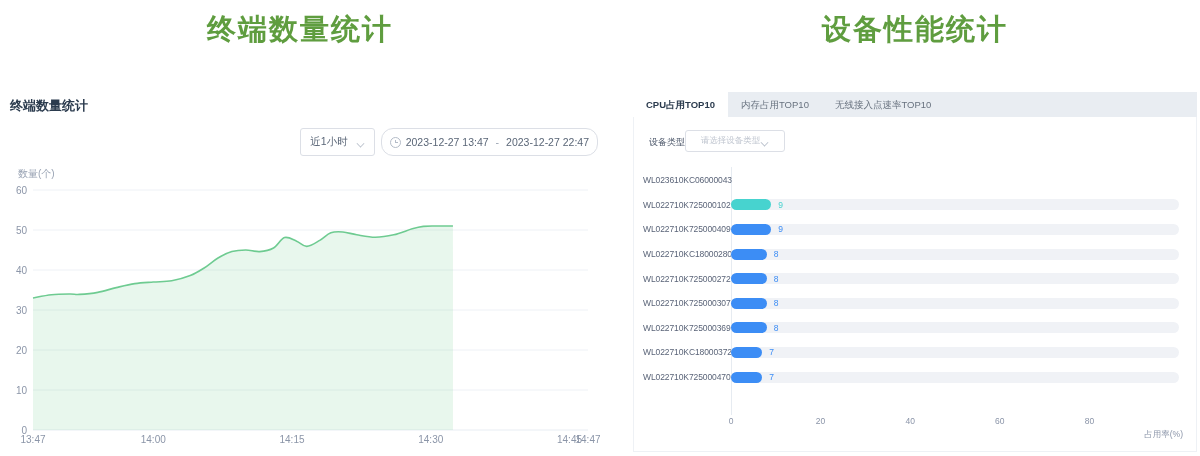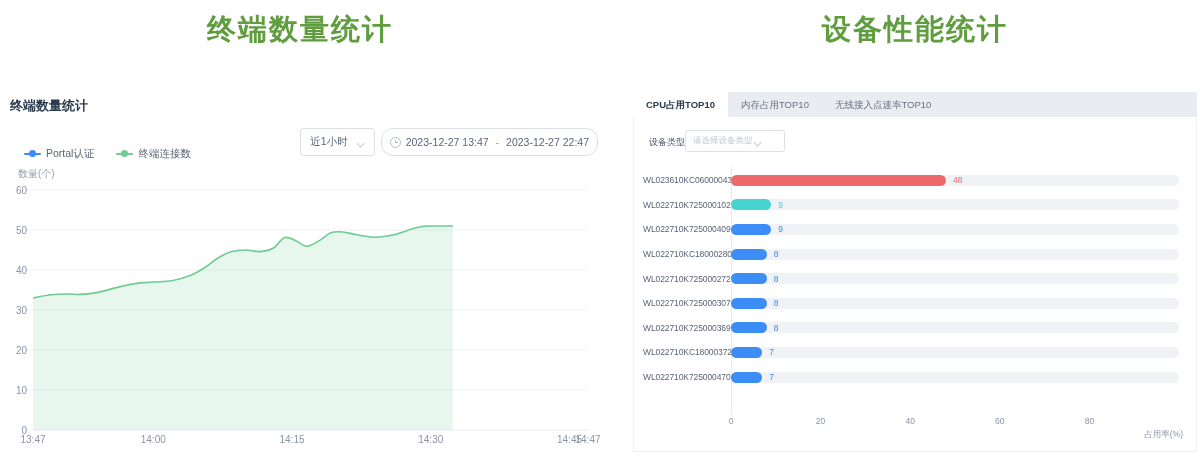--- a/index.html
+++ b/index.html
@@ -30,21 +30,21 @@
   .y-axis-name{position:absolute;top:167px;left:18px;font-size:10px;color:#98a2b3;}
   svg.line-chart{position:absolute;left:0;top:0;width:600px;height:456px;display:block;}
   
   .tabs{position:absolute;top:92px;left:0;right:0;height:25px;background:#e9edf2;display:flex;}
   .tab{line-height:25px;padding:0 13px;font-size:9.5px;color:#68727f;cursor:pointer;white-space:nowrap;}
   .tab.active{background:#fff;color:#2b3b4e;font-weight:700;}
   .card-body{position:absolute;top:117px;left:0;right:0;bottom:4px;background:#fff;
        border:1px solid #eef1f5;border-top:none;}
   .filter-label{position:absolute;top:136px;left:16px;font-size:9px;color:#4a5568;}
   .filter-select{position:absolute;top:130px;left:52px;width:100px;height:22px;border:1px solid #dcdfe6;
-       border-radius:3px;background:#fff;display:flex;align-items:center;justify-content:flex-start;
+       border-radius:3px;background:#fff;display:flex;align-items:center;justify-content:center;
        padding:0 7px;font-size:8.5px;color:#c0c6d0;cursor:pointer;box-sizing:border-box;}
   .bars{position:absolute;top:168px;left:10px;right:18px;}
   .bar-row{display:flex;align-items:center;height:24.6px;}
   .bar-label{width:80px;flex:none;text-align:right;font-size:8.5px;color:#5a6478;letter-spacing:-.1px;}
   .bar-track{flex:1;height:11px;margin-left:8px;background:#f0f2f6;border-radius:6px;position:relative;}
   .bar-fill{position:absolute;left:0;top:0;height:11px;border-radius:6px;}
   .bar-value{position:absolute;top:50%;transform:translateY(-50%);font-size:8.5px;white-space:nowrap;}
   .vaxis{position:absolute;left:98px;top:167px;width:1px;height:248px;background:#e6ebf1;}
   .bar-xticks{position:absolute;left:0;top:416px;width:100%;height:12px;}
   .bar-xtick{position:absolute;transform:translateX(-50%);font-size:8.5px;color:#8a94a8;}
@@ -69,36 +69,20 @@
         <span class="chev"></span>
       </div>
       <div class="datebox">
         <span class="clock-icon"></span>
         <span>2023-12-27 13:47</span>
         <span class="sep">-</span>
         <span>2023-12-27 22:47</span>
       </div>
     </div>
 
-    <div class="legend" id="legend">
-        <span class="legend-item">
-          <span class="lg-marker">
-            <i class="lg-line" style="background: rgb(61, 139, 253);"></i>
-            <i class="lg-dot" style="background: rgb(61, 139, 253);"></i>
-          </span>
-          <span>Portal认证</span>
-        </span>
-        <span class="legend-item">
-          <span class="lg-marker">
-            <i class="lg-line" style="background: rgb(110, 203, 145);"></i>
-            <i class="lg-dot" style="background: rgb(110, 203, 145);"></i>
-          </span>
-          <span>终端连接数</span>
-        </span>
-      </div>
     <div class="y-axis-name">数量(个)</div>
     <svg class="line-chart" id="line-chart" viewBox="0 0 600 456">
         <line x1="33" y1="430" x2="588" y2="430" stroke="#e8edf3" stroke-width="1"></line>
         <text x="27" y="433.5" text-anchor="end" font-size="10" fill="#8b95a8">0</text>
         <line x1="33" y1="390" x2="588" y2="390" stroke="#eef1f6" stroke-width="1"></line>
         <text x="27" y="393.5" text-anchor="end" font-size="10" fill="#8b95a8">10</text>
         <line x1="33" y1="350" x2="588" y2="350" stroke="#eef1f6" stroke-width="1"></line>
         <text x="27" y="353.5" text-anchor="end" font-size="10" fill="#8b95a8">20</text>
         <line x1="33" y1="310" x2="588" y2="310" stroke="#eef1f6" stroke-width="1"></line>
         <text x="27" y="313.5" text-anchor="end" font-size="10" fill="#8b95a8">30</text>
@@ -132,24 +116,20 @@
     <span class="filter-label">设备类型</span>
     <div class="filter-select">
       <span>请选择设备类型</span>
       <span class="chev"></span>
     </div>
 
     <div class="vaxis"></div>
     <div class="bars" id="bars">
         <div class="bar-row">
           <span class="bar-label">WL023610KC06000043</span>
-          <div class="bar-track" style="background: rgb(240, 242, 246);">
-            <div class="bar-fill" style="width: 215.04px; background: rgb(238, 106, 106);"></div>
-            <span class="bar-value" style="left: 222.04px; color: rgb(238, 106, 106);">48</span>
-          </div>
         </div>
         <div class="bar-row">
           <span class="bar-label">WL022710K725000102</span>
           <div class="bar-track" style="background: rgb(240, 242, 246);">
             <div class="bar-fill" style="width: 40.32px; background: rgb(71, 211, 207);"></div>
             <span class="bar-value" style="left: 47.32px; color: rgb(71, 211, 207);">9</span>
           </div>
         </div>
         <div class="bar-row">
           <span class="bar-label">WL022710K725000409</span>

